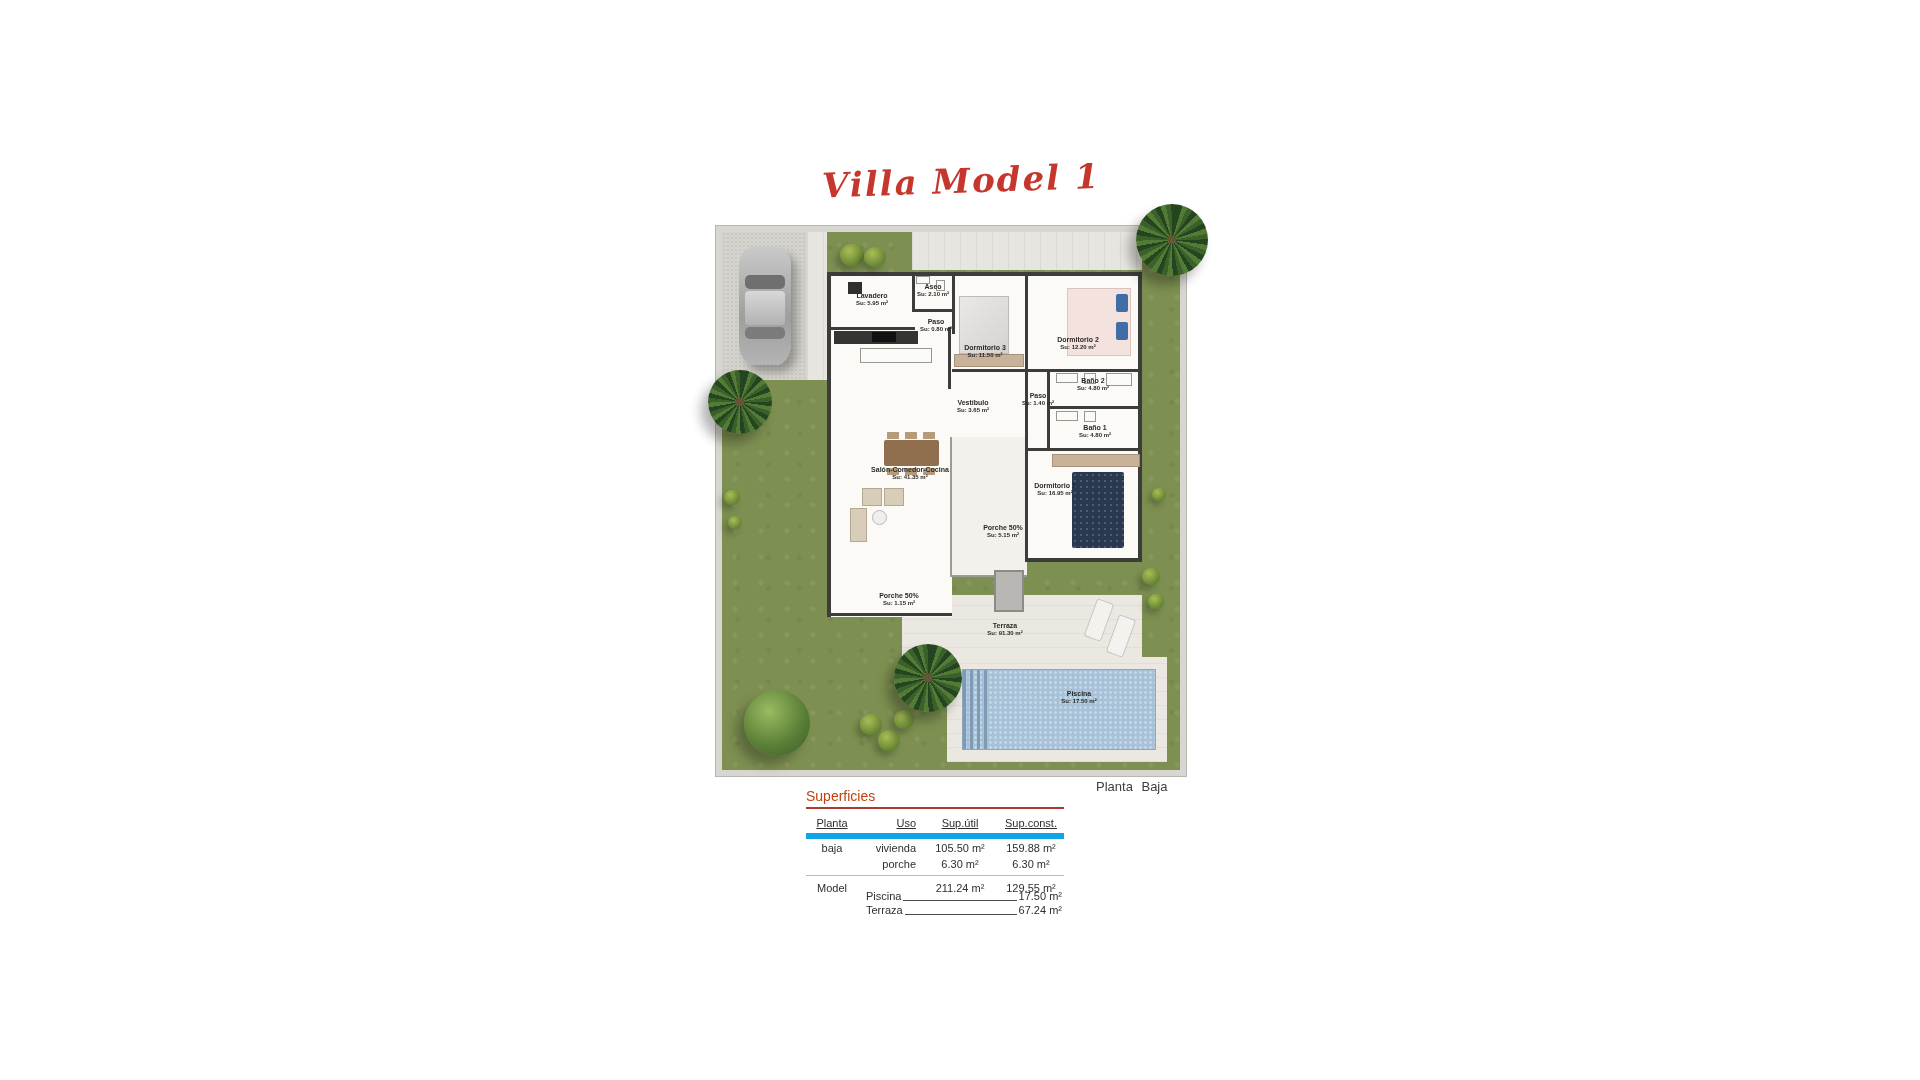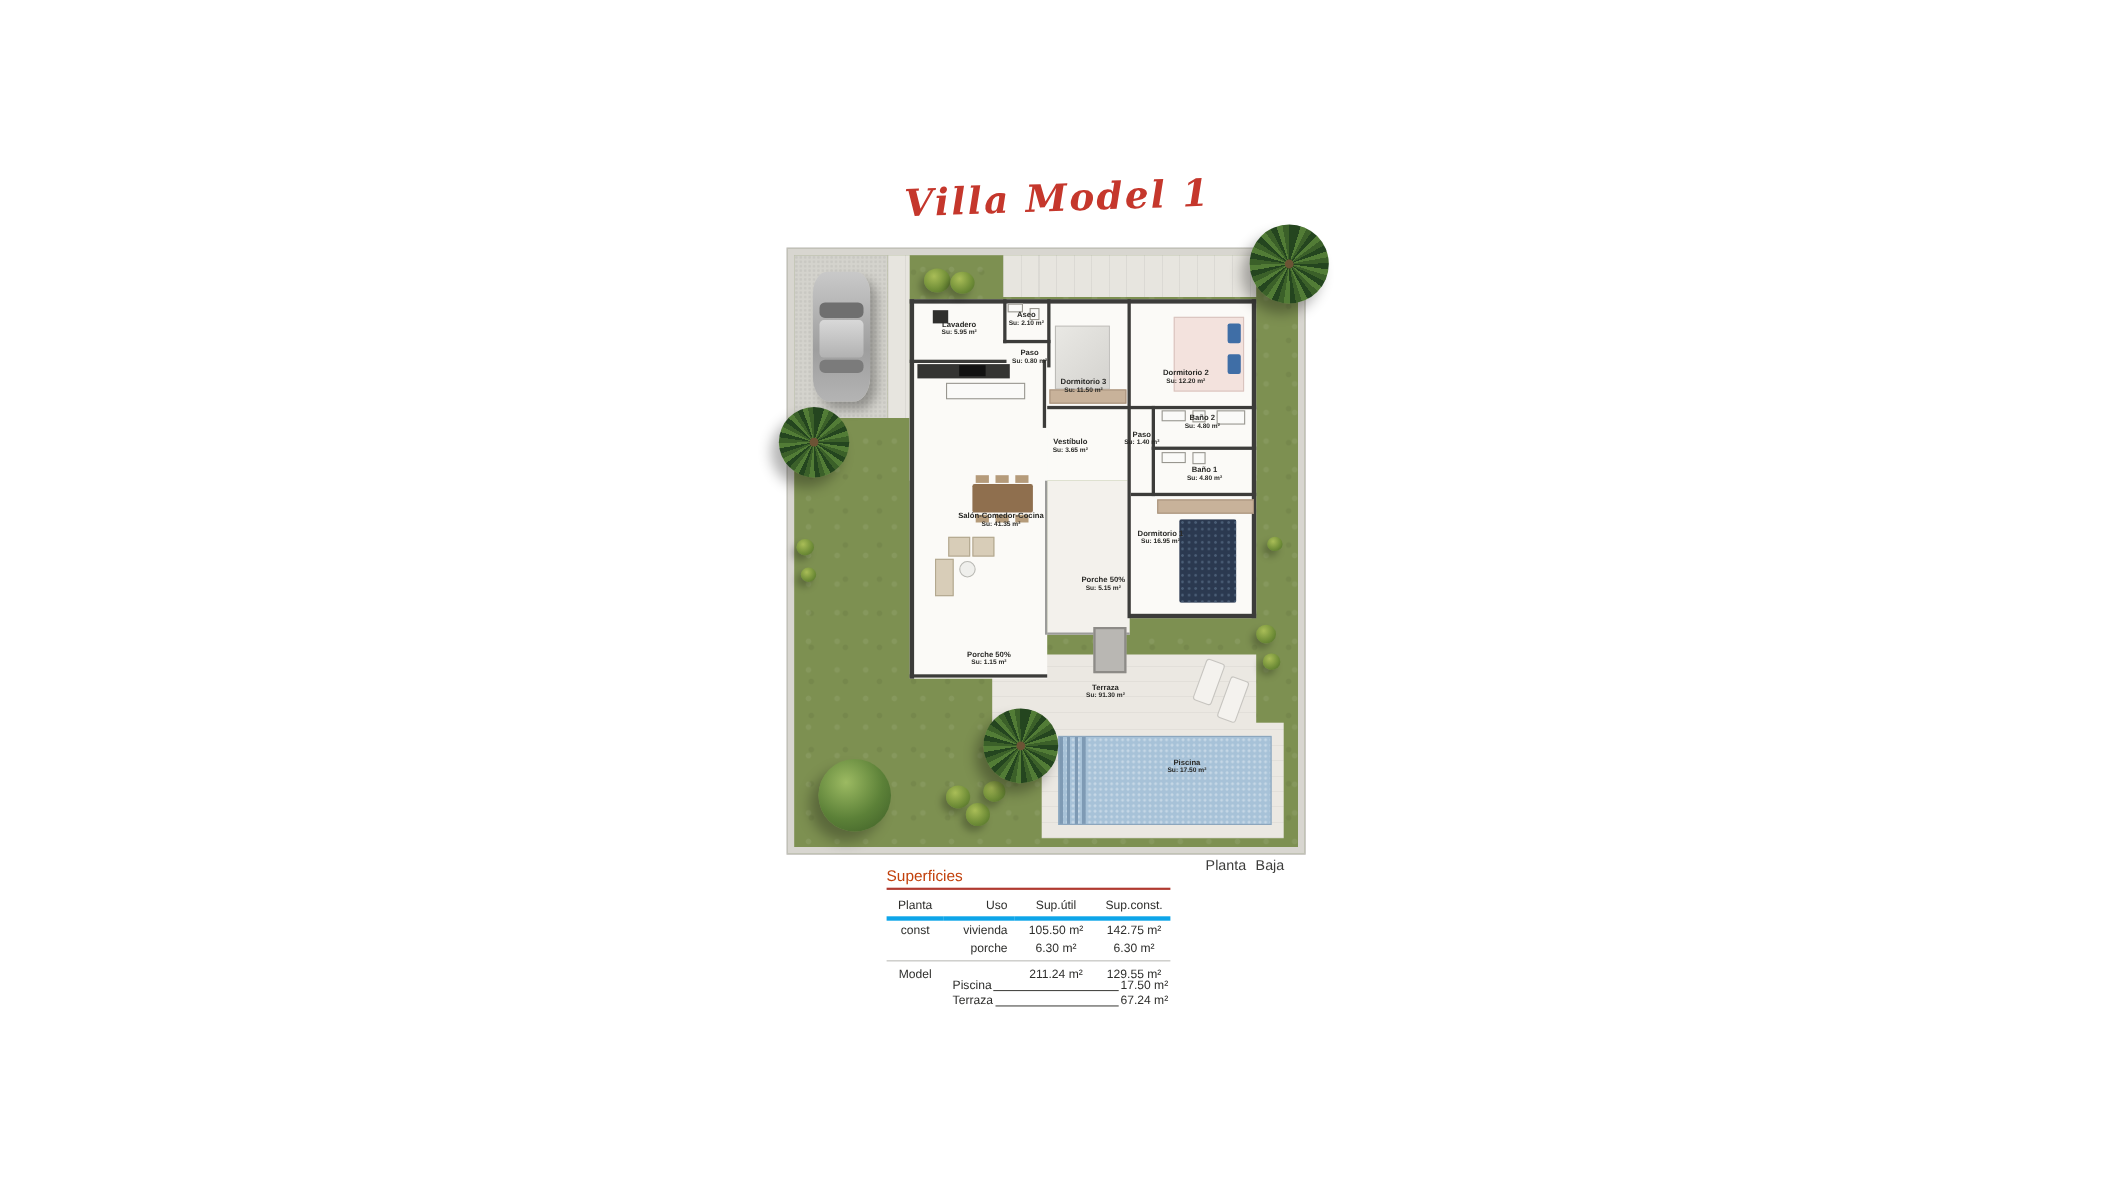--- a/index.html
+++ b/index.html
@@ -64,21 +64,21 @@
   
   #plan-caption{position:absolute;left:1096px;top:779px;width:120px;font-size:13px;
         color:#3d3d3b;word-spacing:5px;}
   #superficies{position:absolute;left:806px;top:788px;width:258px;}
   #superficies h2{margin:0;font-size:14px;font-weight:400;color:#c2410c;}
   #sup-rule{height:2px;background:#b03a30;margin-top:3px;}
   .sgrid{display:grid;grid-template-columns:52px 64px 78px 64px;font-size:11px;color:#2e2e2c;}
   .sgrid .c0{text-align:center;}
   .sgrid .c1{text-align:right;padding-right:6px;}
   .sgrid .cn{text-align:center;padding-right:2px;}
-  .hrow{padding:8px 0 4px 0;border-bottom:4px solid #0ea5e9;}
+  .hrow{padding:8px 0 4px 0;border-bottom:6px solid #0ea5e9;text-decoration:underline;}
   .drow{padding:3px 0 1px 0;}
   .sep{grid-column:1 / 5;border-top:1px solid #bcbcb8;margin-top:4px;}
   .trow{padding:6px 0 2px 0;}
   #extras{position:absolute;left:866px;top:888px;width:196px;font-size:11px;color:#2e2e2c;}
   .exrow{display:flex;align-items:flex-end;height:14px;}
   .exlabel{flex:none;}
   .exfill{flex:1;border-bottom:1px solid #4a4a47;margin:0 2px 1px 2px;}
   .exval{flex:none;}
 </style>
 </head>
@@ -242,24 +242,24 @@
 
   <div id="superficies">
     <h2>Superficies</h2>
     <div id="sup-rule"></div>
     <div class="sgrid">
       <div class="c0 hrow">Planta</div>
       <div class="c1 hrow">Uso</div>
       <div class="cn hrow">Sup.útil</div>
       <div class="cn hrow">Sup.const.</div>
 
-      <div class="c0 drow">const</div>
+      <div class="c0 drow">baja</div>
       <div class="c1 drow">vivienda</div>
       <div class="cn drow">105.50 m²</div>
-      <div class="cn drow">142.75 m²</div>
+      <div class="cn drow">159.88 m²</div>
 
       <div class="c0 drow"></div>
       <div class="c1 drow">porche</div>
       <div class="cn drow">6.30 m²</div>
       <div class="cn drow">6.30 m²</div>
 
       <div class="sep"></div>
 
       <div class="c0 trow">Model</div>
       <div class="c1 trow"></div>

